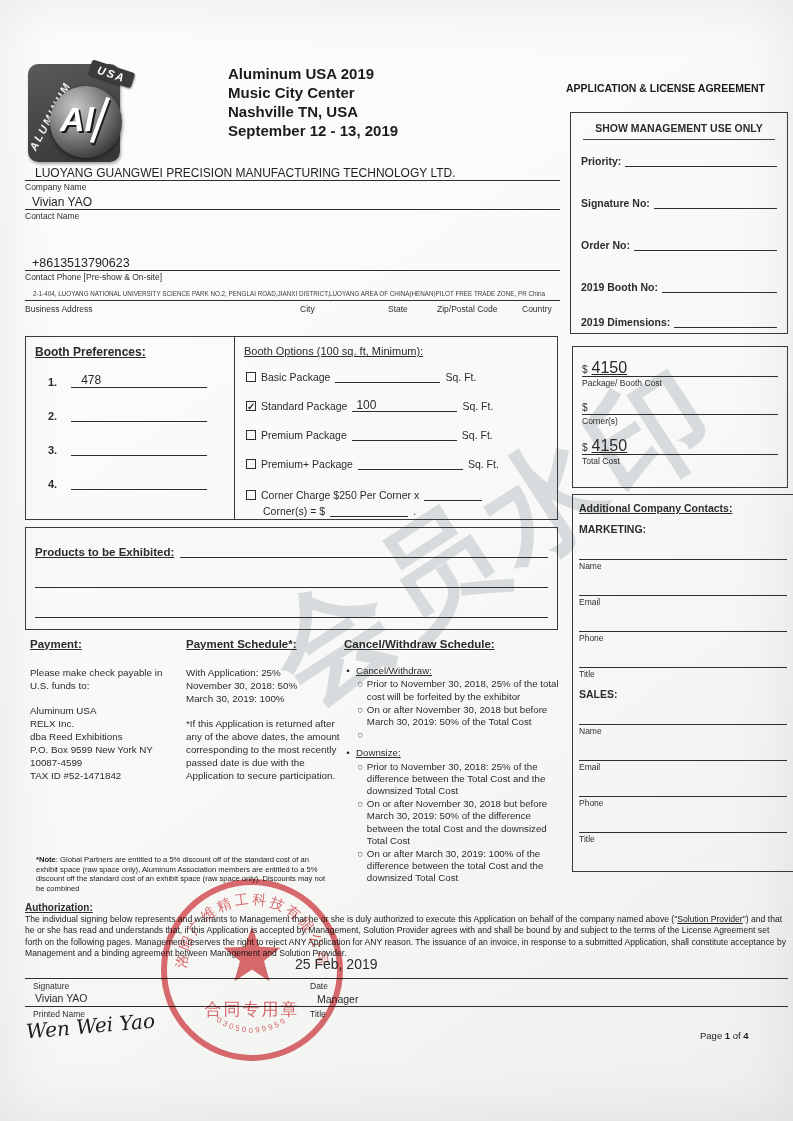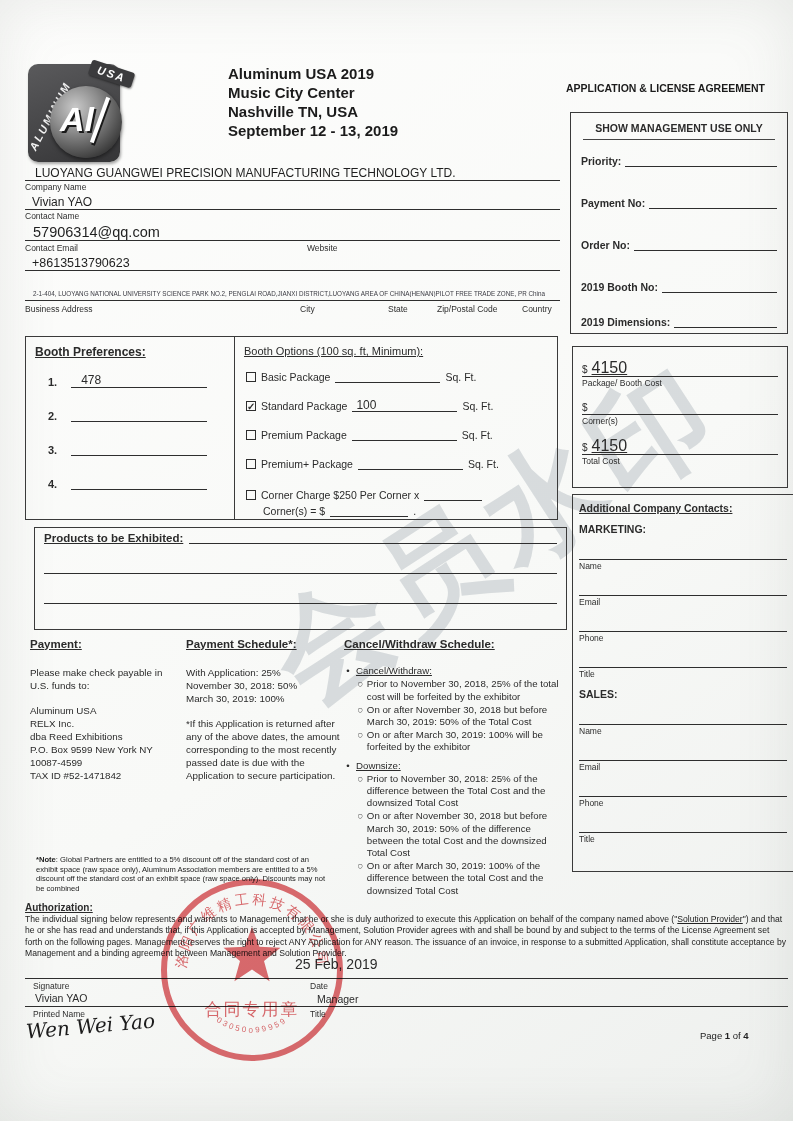--- a/index.html
+++ b/index.html
@@ -76,21 +76,21 @@
   .cost-lbl { font-size:8.5px; margin-top:1px; }
 
   
   .contacts { left:572px; top:494px; width:222px; height:378px; padding:7px 6px; }
   .ct-title { font-size:10.5px; font-weight:bold; text-decoration:underline; }
   .ct-head { font-size:10.5px; font-weight:bold; margin-top:9px; }
   .cfield .fline { height:25px; border-bottom:1.6px solid #2e2e2e; }
   .cfield .lbl { margin-top:1px; }
 
   
-  .products { left:34px; top:527px; width:533px; height:103px; padding:4px 9px; }
+  .products { left:25px; top:527px; width:533px; height:103px; padding:18px 9px; }
   .prod-row1 { display:flex; align-items:flex-end; gap:6px; }
   .prod-title { font-size:11.5px; font-weight:bold; text-decoration:underline; white-space:nowrap; }
   .prod-line1 { flex:1; border-bottom:1.4px solid #2e2e2e; height:12px; }
   .prod-line { border-bottom:1.4px solid #2e2e2e; margin-top:29px; }
 
   
   .col-title { font-size:11.5px; font-weight:bold; text-decoration:underline; margin-bottom:15px; }
   .pay { left:30px; top:638px; width:155px; font-size:9.8px; line-height:13px; }
   .sched { left:186px; top:638px; width:156px; font-size:9.8px; line-height:13px; }
   .cancel { left:344px; top:638px; width:220px; font-size:9.7px; line-height:12.2px; }
@@ -152,21 +152,21 @@
     <div class="abs agreement-title">APPLICATION &amp; LICENSE AGREEMENT</div>
 
     <div class="abs bx mgmt">
       <div class="mgmt-title">SHOW MANAGEMENT USE ONLY</div>
       <div class="mgmt-rule"></div>
       <div class="mgmt-row" style="top:42px">
         <span class="mlbl">Priority:</span>
         <span class="mline"></span>
       </div>
       <div class="mgmt-row" style="top:84px">
-        <span class="mlbl">Payment No:</span>
+        <span class="mlbl">Signature No:</span>
         <span class="mline"></span>
       </div>
       <div class="mgmt-row" style="top:126px">
         <span class="mlbl">Order No:</span>
         <span class="mline"></span>
       </div>
       <div class="mgmt-row" style="top:168px">
         <span class="mlbl">2019 Booth No:</span>
         <span class="mline"></span>
       </div>
@@ -181,32 +181,25 @@
       <div class="line"></div>
       <div class="lbl">Company Name</div>
     </div>
 
     <div class="abs crow" style="top:195px">
       <div class="val" style="padding-left:7px">Vivian YAO</div>
       <div class="line"></div>
       <div class="lbl">Contact Name</div>
     </div>
 
-    <div class="abs crow" style="top:224px">
-      <div class="val" style="font-size:14.5px; padding-left:8px">57906314@qq.com</div>
-      <div class="line"></div>
-      <div style="position:relative; height:11px">
-        <span class="lbl" style="position:absolute; left:0; top:1px">Contact Email</span>
-        <span class="lbl" style="position:absolute; left:282px; top:1px">Website</span>
-      </div>
-    </div>
 
     <div class="abs crow" style="top:256px">
       <div class="val" style="font-size:12.5px; padding-left:7px">+8613513790623</div>
       <div class="line"></div>
+      <div class="lbl">Contact Phone [Pre-show &amp; On-site]</div>
     </div>
 
     <div class="abs crow" style="top:290px">
       <div style="font-size:6.3px; color:#3a3a42; padding-left:8px; white-space:nowrap; overflow:hidden">2-1-404,  LUOYANG NATIONAL UNIVERSITY SCIENCE PARK NO.2,  PENGLAI ROAD,JIANXI DISTRICT,LUOYANG AREA OF CHINA(HENAN)PILOT FREE TRADE ZONE, PR China</div>
       <div class="line" style="margin-top:3px"></div>
       <div style="position:relative; height:11px">
         <span class="lbl" style="position:absolute; left:0;   top:2px">Business Address</span>
         <span class="lbl" style="position:absolute; left:275px; top:2px">City</span>
         <span class="lbl" style="position:absolute; left:363px; top:2px">State</span>
         <span class="lbl" style="position:absolute; left:412px; top:2px">Zip/Postal Code</span>
@@ -369,21 +362,20 @@
       <div class="b2">
         <span class="circ">○</span>
         <span>Prior to November 30, 2018, 25% of the total cost will be forfeited by the exhibitor</span>
       </div>
       <div class="b2">
         <span class="circ">○</span>
         <span>On or after November 30, 2018 but before March 30, 2019: 50% of the Total Cost</span>
       </div>
       <div class="b2">
         <span class="circ">○</span>
-        <span>On or after March 30, 2019: 100% will be forfeited by the exhibitor</span>
       </div>
       <div class="b1" style="margin-top:6px">
         <span class="dot">•</span>
         <span class="u">Downsize:</span>
       </div>
       <div class="b2">
         <span class="circ">○</span>
         <span>Prior to November 30, 2018: 25% of the difference between the Total Cost and the downsized Total Cost</span>
       </div>
       <div class="b2">

